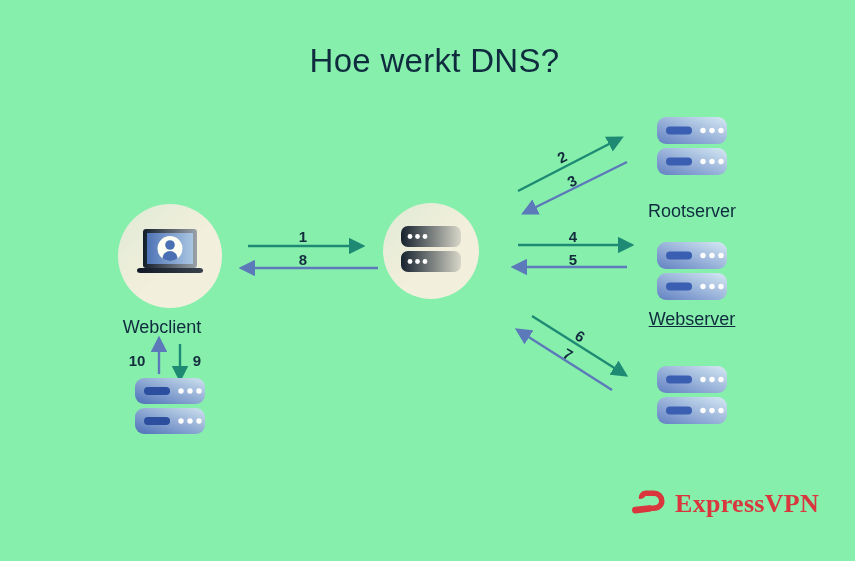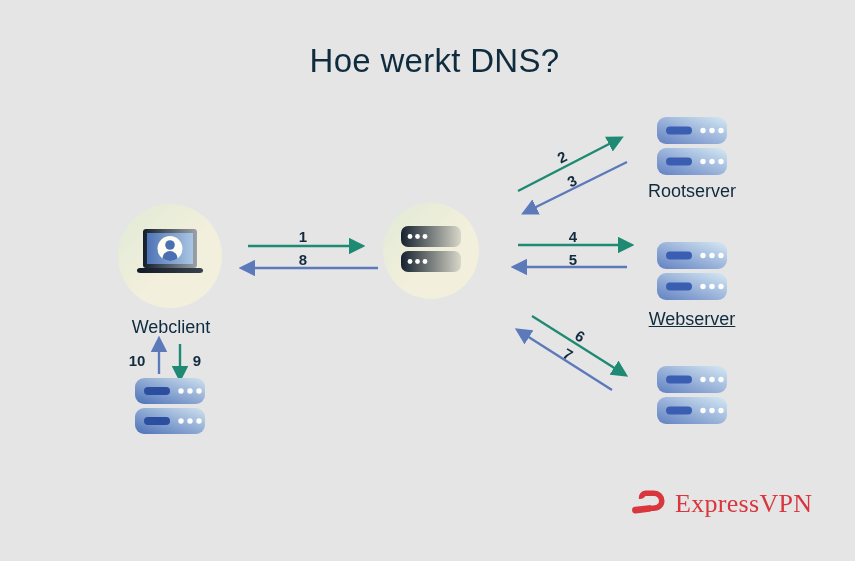--- a/index.html
+++ b/index.html
@@ -1,40 +1,40 @@
 <!DOCTYPE html>
 <html><head>
 <meta charset="utf-8">
 <style>
   html,body{margin:0;padding:0;}
   .canvas{
     position:relative;width:855px;height:561px;overflow:hidden;
-    background:#e5e5e5;
+    background:#86efac;
     font-family:"Liberation Sans", sans-serif;
     color:#0f2b3e;
   }
   .title{
     position:absolute;top:42px;left:0;width:100%;
     text-align:center;font-size:33px;font-weight:500;letter-spacing:.3px;
     color:#0f2b3e;transform:translateX(7px);
   }
   .node-circle{
     position:absolute;border-radius:50%;
     background:linear-gradient(135deg,#dfead5 0%,#f2efdc 55%);
     display:flex;align-items:center;justify-content:center;
   }
   .webclient-circle{left:118px;top:204px;width:104px;height:104px;}
   .dns-circle{left:383px;top:203px;width:96px;height:96px;}
   .node-label{
     position:absolute;text-align:center;font-size:18px;font-weight:500;
     color:#0f2b3e;line-height:23px;
   }
-  .lbl-webclient{left:91px;top:316px;width:160px;}
+  .lbl-webclient{left:82px;top:316px;width:160px;}
   .lbl-dns{left:357px;top:316px;width:160px;}
-  .lbl-root{left:622px;top:180px;width:140px;}
+  .lbl-root{left:622px;top:200px;width:140px;}
   .lbl-web{left:622px;top:308px;width:140px;text-decoration:underline;}
   .lbl-aut{left:617px;top:437px;width:150px;}
   .lbl-wps{left:78px;top:442px;width:180px;}
   .icon-abs{position:absolute;}
   .ic-root{left:657px;top:117px;}
   .ic-web{left:657px;top:242px;}
   .ic-aut{left:657px;top:366px;}
   .ic-wps{left:135px;top:378px;}
   .arrows-layer{position:absolute;left:0;top:0;width:855px;height:561px;pointer-events:none;}
   .num{
@@ -48,21 +48,21 @@
   .n5{left:573px;top:259px;}
   .n6{left:580px;top:336px;transform:translate(-50%,-50%) rotate(30deg);}
   .n7{left:568px;top:354px;transform:translate(-50%,-50%) rotate(30deg);}
   .n8{left:303px;top:259px;}
   .n9{left:197px;top:360px;}
   .n10{left:137px;top:360px;}
   .logo{
     position:absolute;left:630px;top:487px;display:flex;align-items:center;gap:9px;
   }
   .logo-text{
-    font-family:"Liberation Serif", serif;font-size:26px;font-weight:400;
+    font-family:"Liberation Serif", serif;font-size:26px;font-weight:700;
     color:#d9363e;letter-spacing:.3px;
   }
   .defs-holder{position:absolute;width:0;height:0;}
 </style>
 </head>
 <body>
 
 <div class="canvas">
 
   <svg class="defs-holder" aria-hidden="true">

